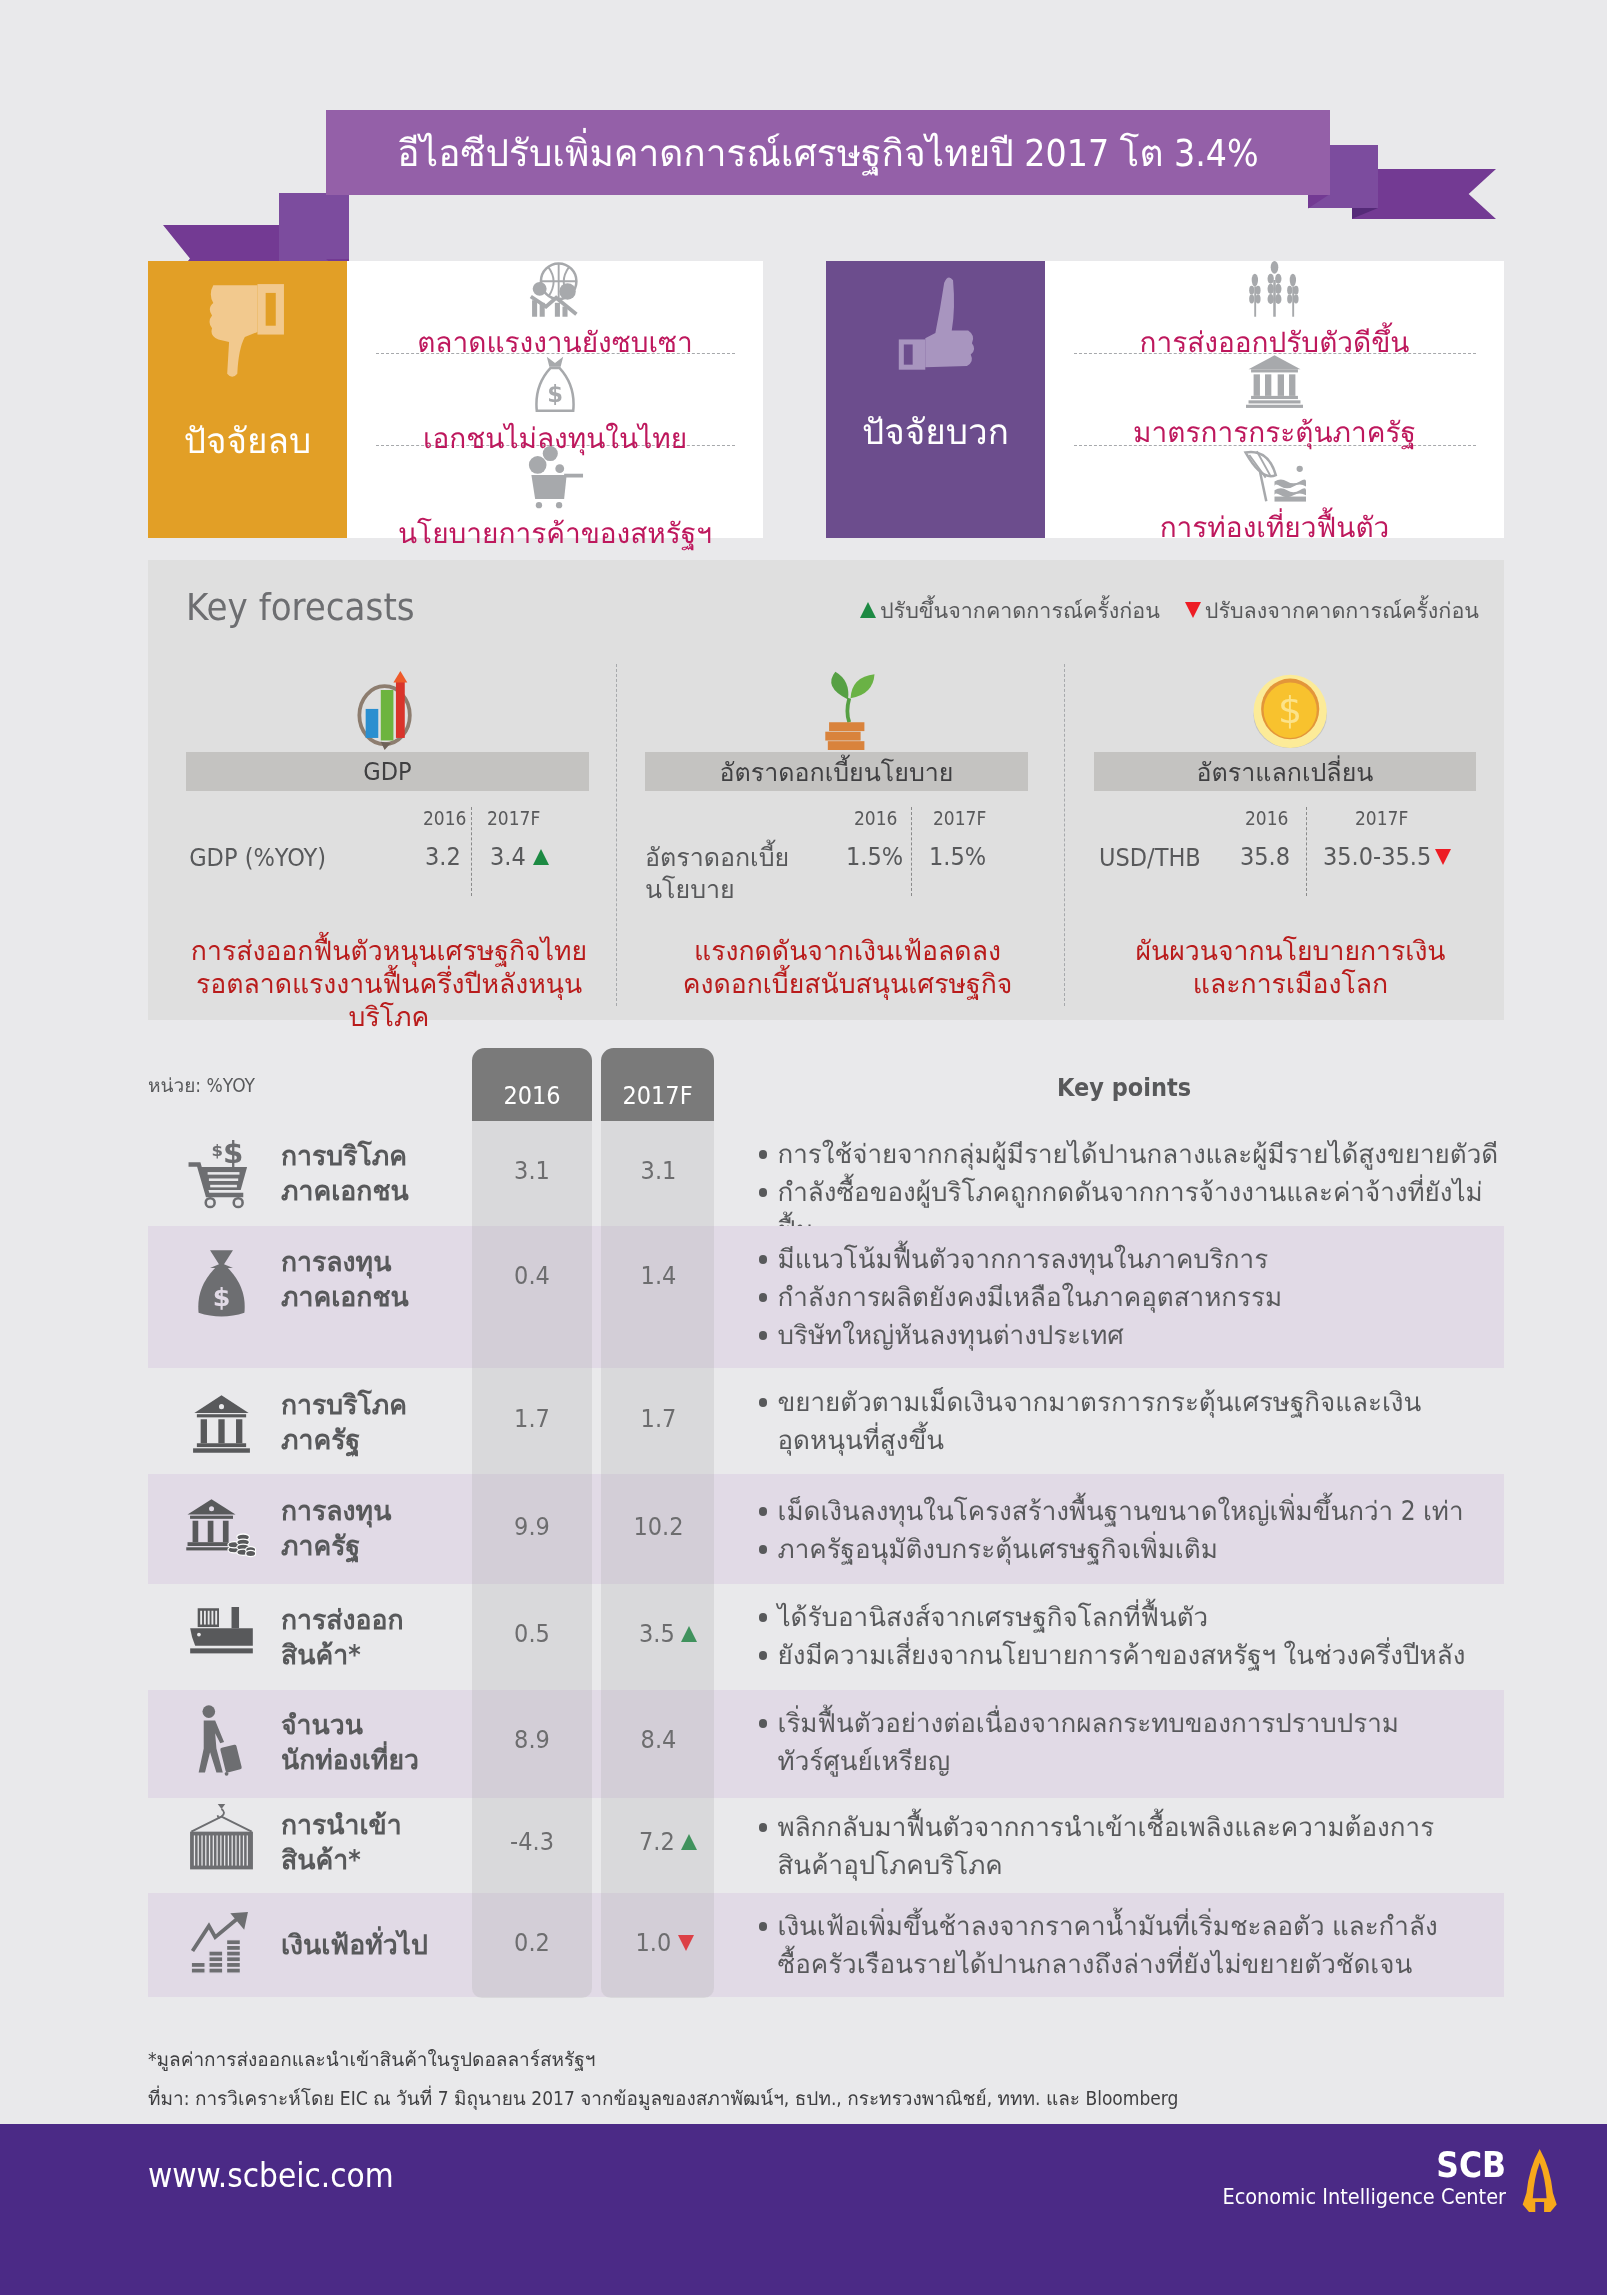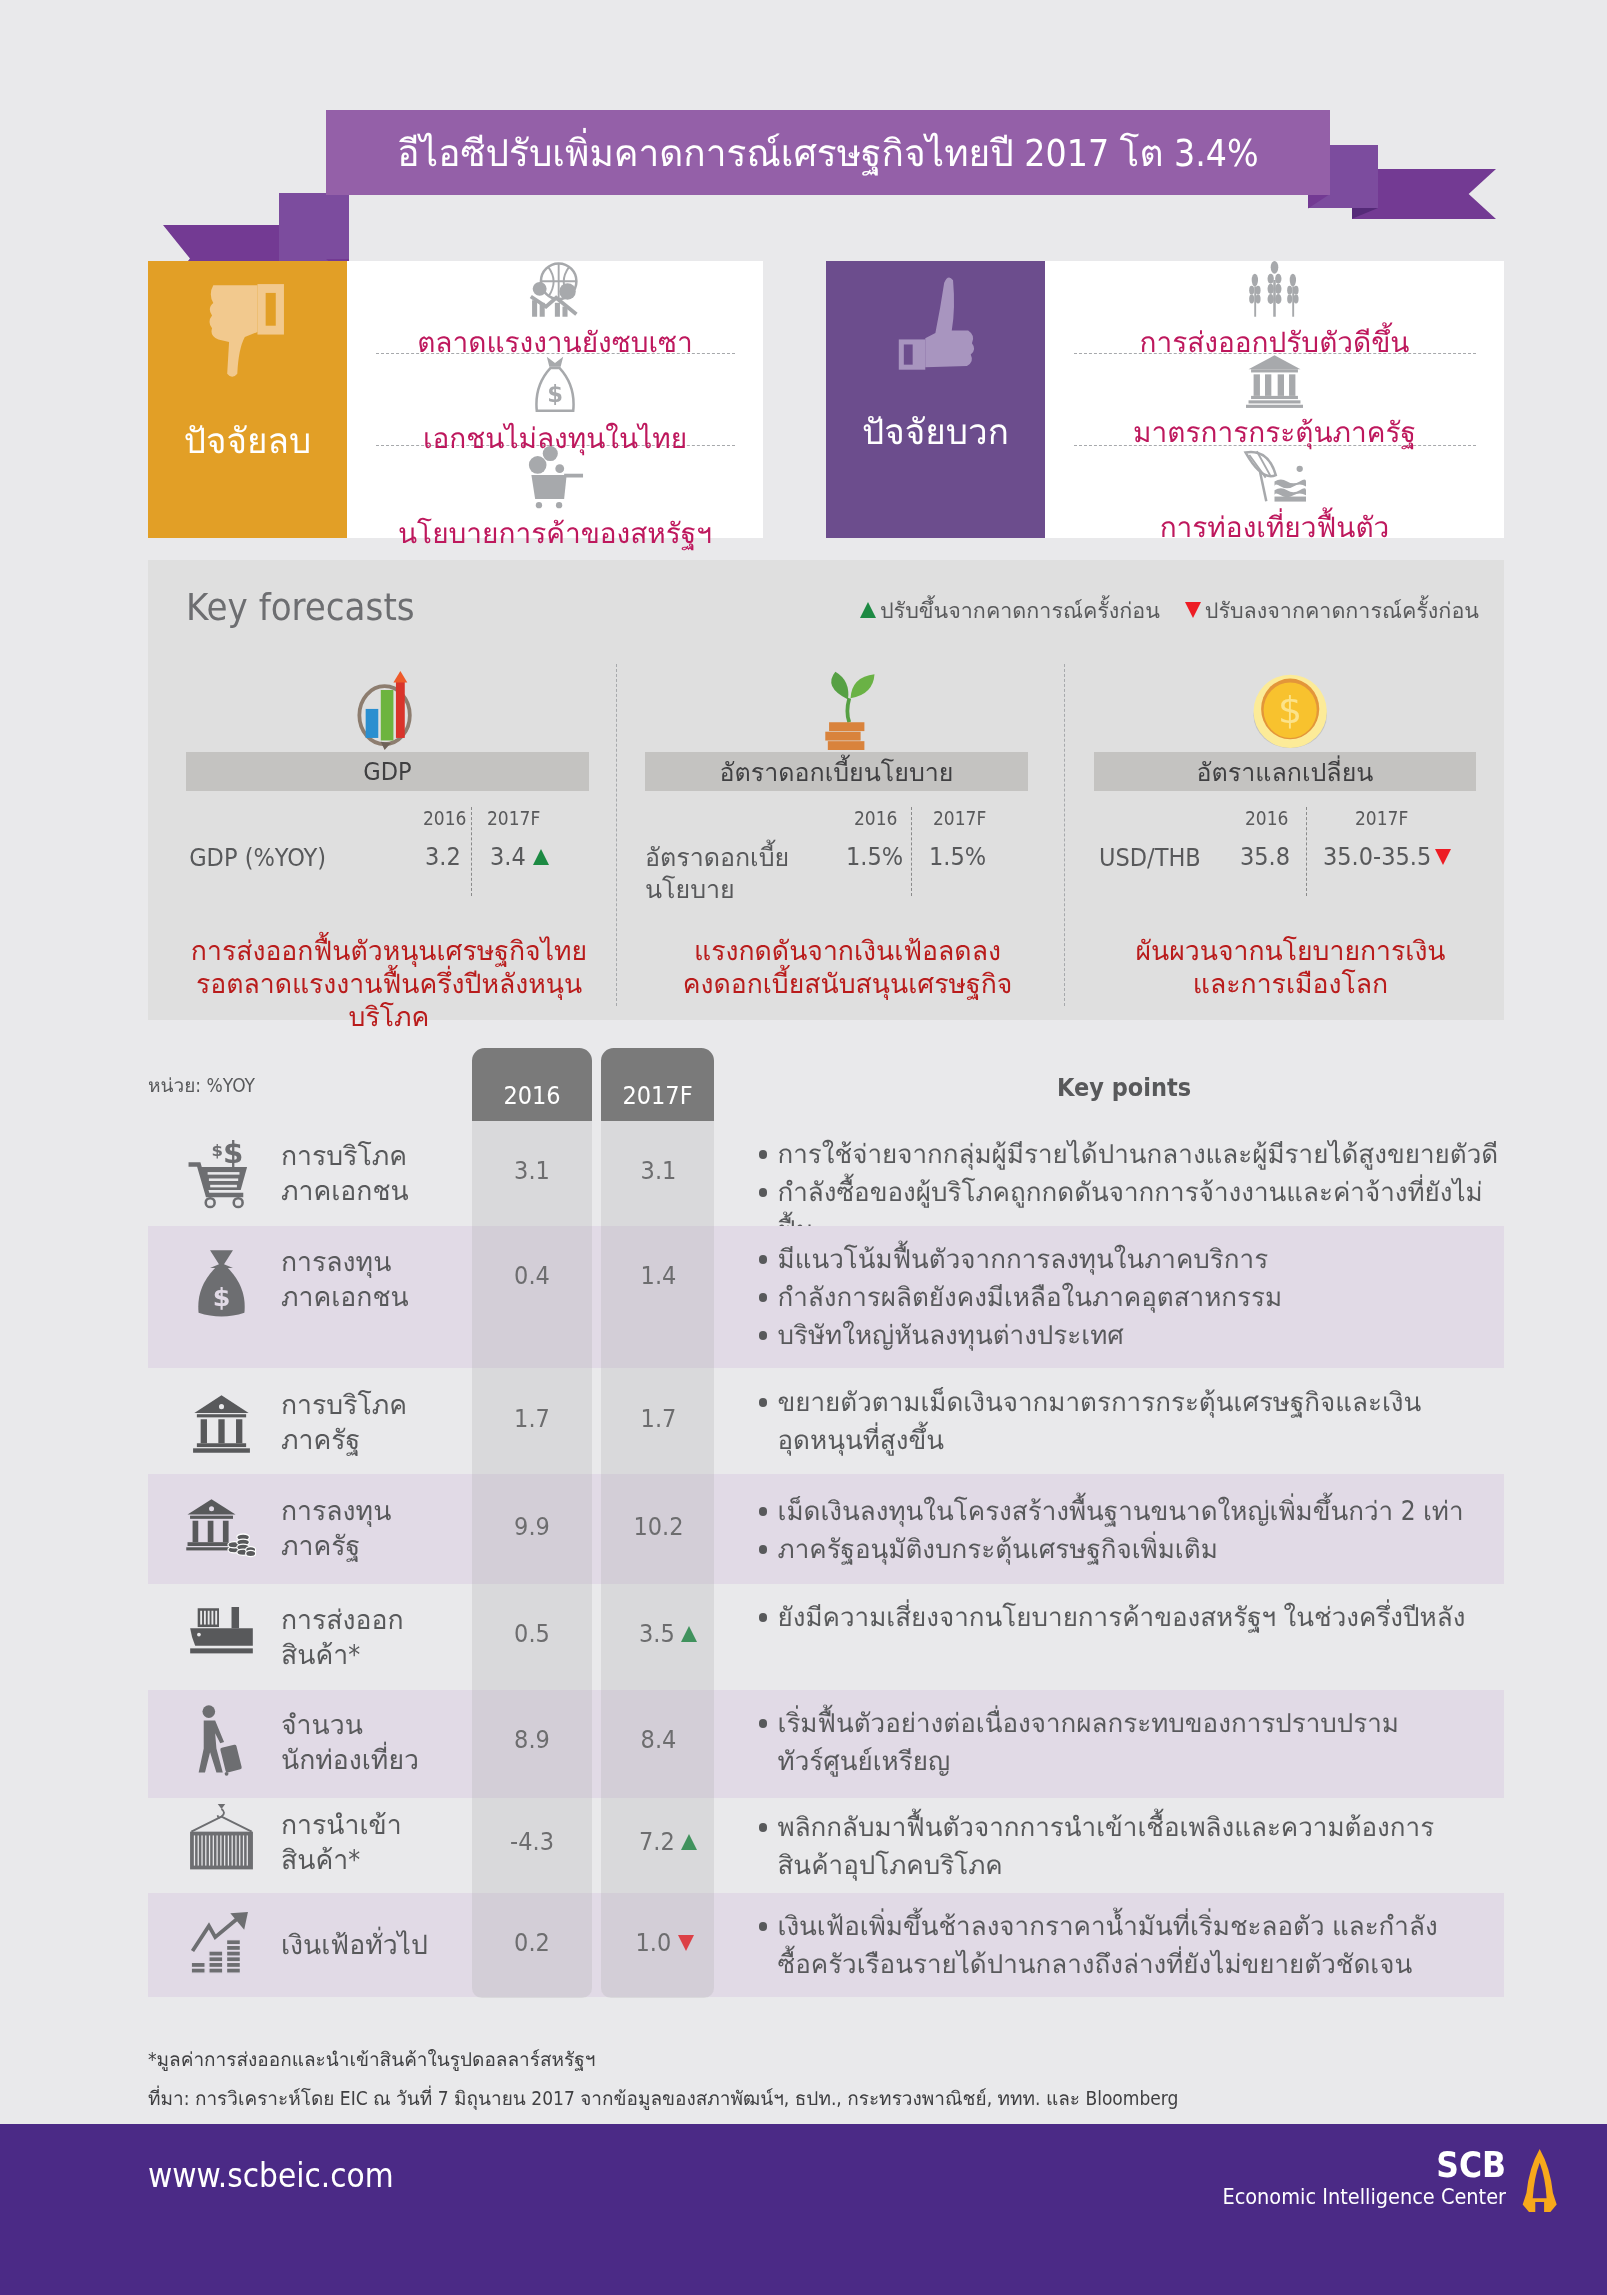--- a/index.html
+++ b/index.html
@@ -92,21 +92,21 @@
   .col-head {
     top: 1048px; height: 73px; background: #7A7A7A; border-radius: 12.7px 12.7px 0 0;
     display: flex; align-items: flex-end; justify-content: center; padding-bottom: 11.4px;
     color: #fff; font-size: 25px;
   }
   .col-body { top: 1121px; height: 877px; background: rgba(170,170,172,0.25); border-radius: 0 0 10px 10px; }
   .keypoints-head { left: 744px; width: 760px; top: 1073px; text-align: center; font-size: 25px; color: #58595B; font-weight: bold; }
   .trow { position: absolute; left: 148px; width: 1356px; }
   .trow.shade { background: #E1DAE6; }
   .trow .ico { position: absolute; left: 32px; width: 82px; display: flex; justify-content: center; align-items: center; }
-  .trow .lbl { position: absolute; left: 133px; font-size: 26.6px; line-height: 35px; color: #58595B; }
+  .trow .lbl { position: absolute; left: 133px; font-size: 26.6px; line-height: 35px; color: #58595B; font-weight: bold; }
   .trow .v16 { position: absolute; left: 324px; width: 120px; text-align: center; font-size: 25px; color: #58595B; }
   .trow .v17 { position: absolute; left: 454px; width: 113px; text-align: center; font-size: 25px; color: #58595B; display: flex; justify-content: center; align-items: center; gap: 6.3px; }
   .trow .kp { position: absolute; left: 608px; right: 0; font-size: 26px; line-height: 38px; color: #58595B; }
   .trow .kp li { list-style: none; padding-left: 21.5px; position: relative; }
   .trow .kp li::before { content: ""; position: absolute; left: 2.5px; top: 15px; width: 8.9px; height: 8.9px; border-radius: 50%; background: #58595B; }
 
   
   .footnote { left: 148px; font-size: 19px; color: #3F3F41; }
   .footer { left: 0; top: 2124px; width: 1607px; height: 172px; background: #4B2A86; }
   .footer-url { left: 148px; top: 2156px; font-size: 33px; color: #fff; }
@@ -491,20 +491,21 @@
   <div class="lbl" style="top:17.7px">
     <div>การส่งออก</div>
     <div>สินค้า*</div>
   </div>
   <div class="v16" style="top:35px">0.5</div>
   <div class="v17" style="top:35px;padding-left:19px">
     <span>3.5</span>
     <span class="tri-up"></span>
   </div>
   <ul class="kp" style="top:14px">
+    <li>ได้รับอานิสงส์จากเศรษฐกิจโลกที่ฟื้นตัว</li>
     <li>ยังมีความเสี่ยงจากนโยบายการค้าของสหรัฐฯ ในช่วงครึ่งปีหลัง</li>
   </ul>
 </div>
 
 <div class="trow shade" style="top:1690px;height:108px">
   <div class="ico" style="top:14px">
     <svg width="51" height="73" viewBox="0 0 80 115" fill="#6D6E71">
       <circle cx="20" cy="12" r="10"></circle>
       <path d="M12 26 H30 L44 60 L38 62 L30 46 L32 70 L42 108 H32 L22 76 L14 108 H4 L12 70 Z"></path>
       <rect x="42" y="66" width="26" height="40" rx="3" transform="rotate(-14 55 86)"></rect>

